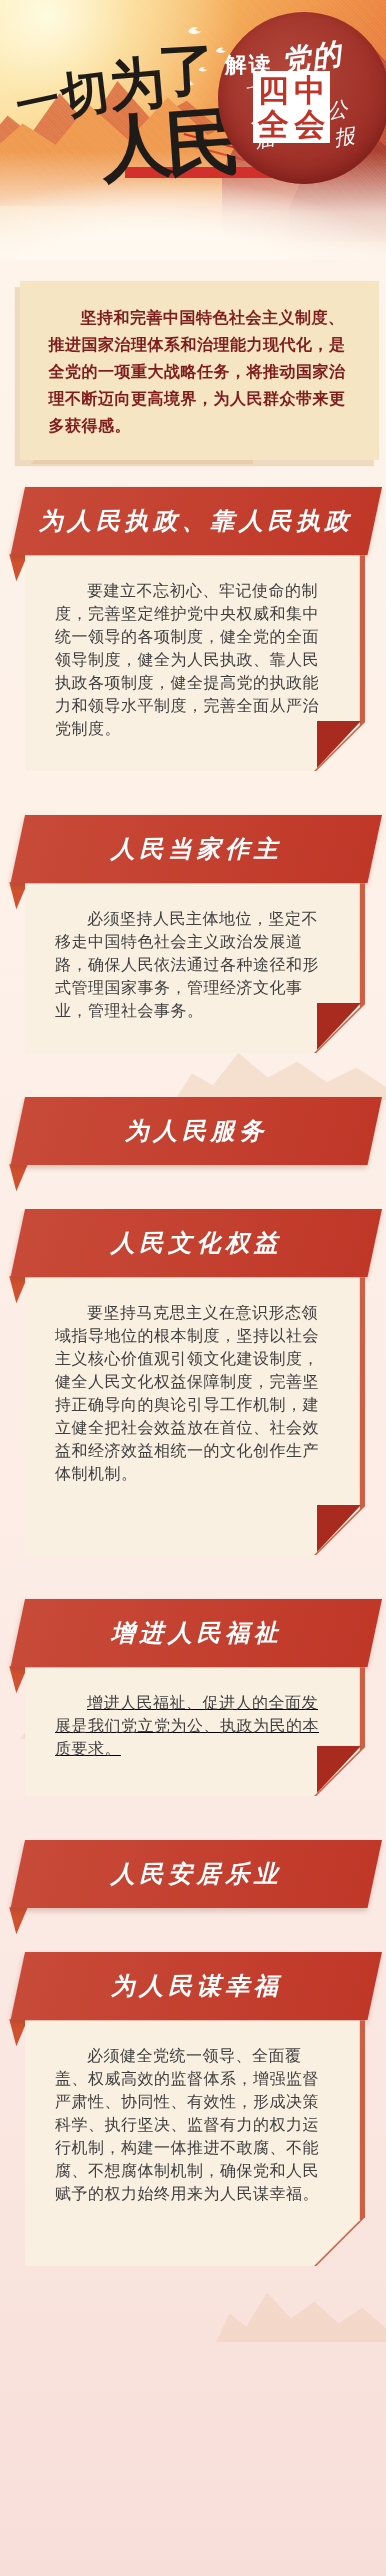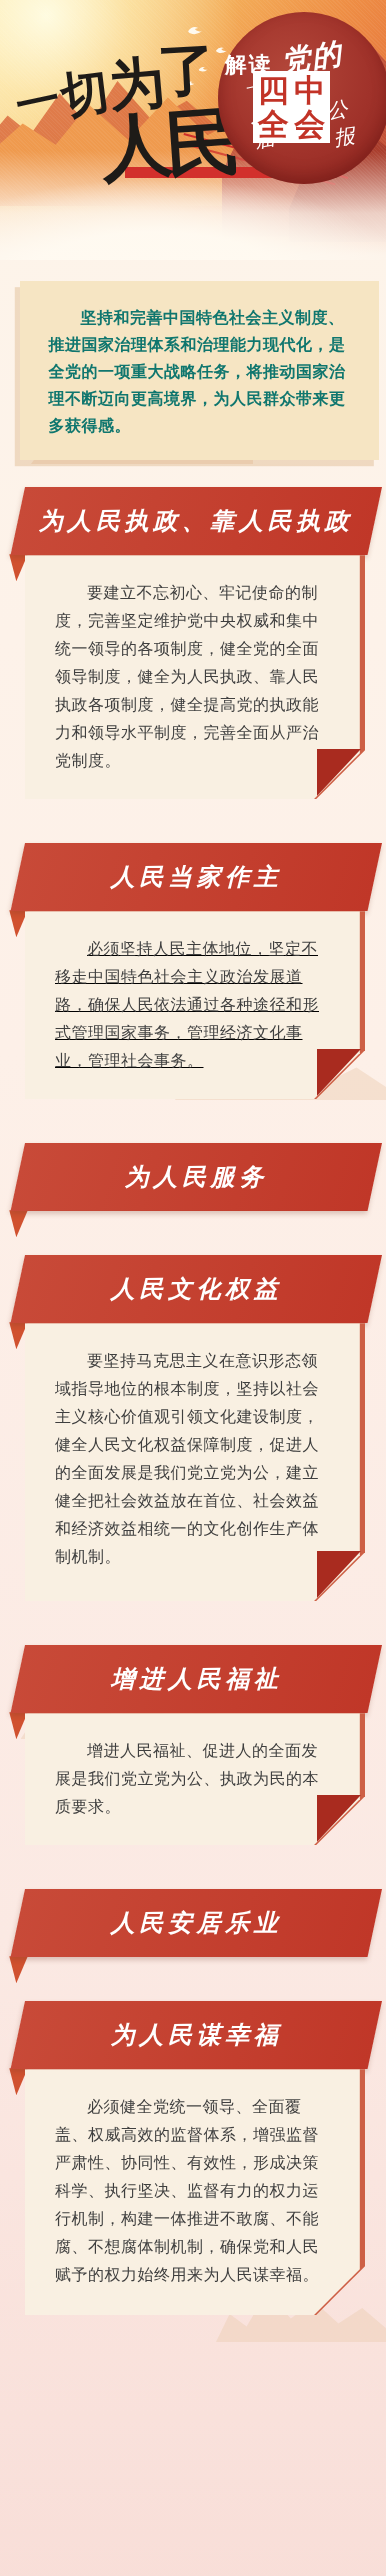--- a/index.html
+++ b/index.html
@@ -64,42 +64,42 @@
   .wm { position:absolute; z-index:0; background:#ecccb1; opacity:.45;
     clip-path:polygon(0 100%,8% 55%,18% 75%,30% 20%,44% 62%,58% 35%,72% 70%,86% 45%,100% 78%,100% 100%); }
   .wm1 { left:31px;  top:410px;  width:222px; height:54px; }
   .wm2 { left:175px; top:1041px; width:211px; height:59px; }
   .wm3 { left:20.6px;  top:1682px; width:216px; height:57px; }
   .wm4 { left:216px; top:2280px; width:170px; height:62px; }
   
   .flow { position:relative; z-index:1; }
   .intro { margin:20.6px 0 27px 19.6px; width:359px; background:#f6e5c3;
     box-shadow:-5.2px 6.2px 0 rgba(205,150,85,.28); padding:23px 27px 21.6px 29px; }
-  .intro p { color:#0f766e; font-size:16px; line-height:27px; font-weight:700; text-indent:2em; letter-spacing:0.5px; }
+  .intro p { color:#7f1d1d; font-size:16px; line-height:27px; font-weight:700; text-indent:2em; letter-spacing:0.5px; }
   
   .section { position:relative; margin-bottom:44px; }
   .banner { position:relative; margin-left:25px; width:357px; height:68px;
     background:linear-gradient(95deg,#c84a38 0%,#c03728 100%);
     transform:skewX(-12deg); transform-origin:0 0; z-index:2;
     box-shadow:0 3.1px 5.2px rgba(120,60,40,.25); display:flex; align-items:center; justify-content:center; }
   .banner-label { transform:skewX(12deg); color:#fff; font-size:24px; font-weight:700; font-style:italic;
     font-family:"DejaVu Serif",serif; letter-spacing:4.6px; white-space:nowrap; }
   .banner-tail { position:absolute; left:9.3px; top:67px; width:18.5px; height:27px; background:#d0512f;
     clip-path:polygon(0 0,100% 0,38% 100%); z-index:1; }
   .card { position:relative; margin-left:25px; width:340px; background:#cd5f45; z-index:2;
     clip-path:polygon(0 0,100% 0,100% calc(100% - 49px),calc(100% - 49px) 100%,0 100%); }
   .card-inner { position:relative; background:#f9f0e2; margin:0 5.2px 4.6px 0; z-index:1;
     clip-path:polygon(0 0,100% 0,100% calc(100% - 46px),calc(100% - 46px) 100%,0 100%);
     padding:24px 28px 24px 30px; }
-  .card-text { color:#3f3f3f; font-size:16px; line-height:28px; text-indent:2em; letter-spacing:0.5px; }
+  .card-text { color:#3f3f3f; font-size:16px; line-height:23px; text-indent:2em; letter-spacing:0.5px; }
   .fold { position:absolute; right:4.1px; bottom:3.1px; width:44px; height:47px; background:#a92b1f;
     clip-path:polygon(0 0,100% 0,0 100%); z-index:2; }
-  .mh1 .card-inner { min-height:216px; } .mh2 .card-inner { min-height:170px;text-decoration:underline; }
+  .mh1 .card-inner { min-height:216px; } .mh2 .card-inner { min-height:170px; }
   .mh3 .card-inner { min-height:164px; } .mh4 .card-inner { min-height:278px; }
-  .mh5 .card-inner { min-height:129px; } .mh6 .card-inner { min-height:246px; }
+  .mh5 .card-inner { min-height:129px;text-decoration:underline; } .mh6 .card-inner { min-height:246px; }
   .mh7 .card-inner { min-height:246px; }
 </style>
 </head>
 <body>
 
 <div class="header">
   <div class="sky"></div>
   <div class="m m1"></div>
   <div class="m m2"></div>
   <div class="m m3"></div>
@@ -191,21 +191,21 @@
     <div class="banner-tail"></div>
   </div>
 
   <div class="section mh4">
     <div class="banner">
       <div class="banner-label">人民文化权益</div>
     </div>
     <div class="banner-tail"></div>
     <div class="card">
       <div class="card-inner">
-        <p class="card-text">要坚持马克思主义在意识形态领域指导地位的根本制度，坚持以社会主义核心价值观引领文化建设制度，健全人民文化权益保障制度，促进人的全面发展是我们党立党为公，建立健全把社会效益放在首位、社会效益和经济效益相统一的文化创作生产体制机制。</p>
+        <p class="card-text">要坚持马克思主义在意识形态领域指导地位的根本制度，坚持以社会主义核心价值观引领文化建设制度，健全人民文化权益保障制度，完善坚持正确导向的舆论引导工作机制，建立健全把社会效益放在首位、社会效益和经济效益相统一的文化创作生产体制机制。</p>
       </div>
       <div class="fold"></div>
     </div>
   </div>
 
   <div class="section mh5">
     <div class="banner">
       <div class="banner-label">增进人民福祉</div>
     </div>
     <div class="banner-tail"></div>

